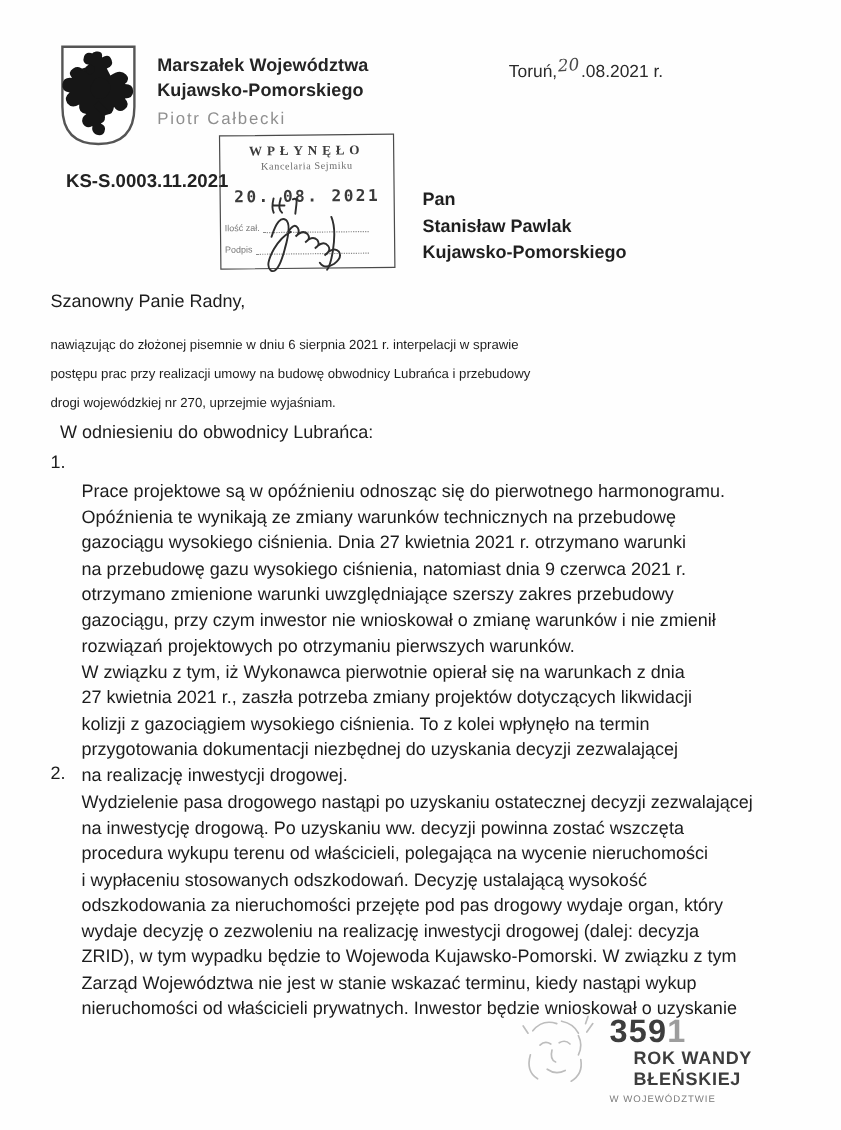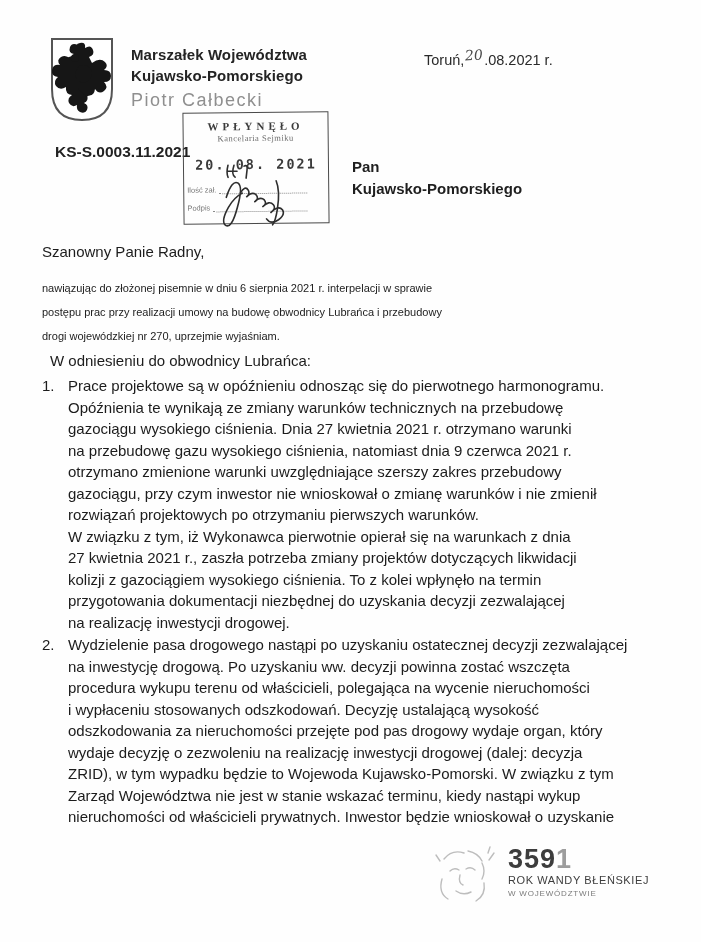--- a/index.html
+++ b/index.html
@@ -15,21 +15,21 @@
   }
   
   .emblem { position:absolute; left:48px; top:36px; width:68px; height:88px; }
   .office {
     position:absolute; left:131px; top:44px;
     font-weight:bold; font-size:15px; line-height:21px; color:#242424;
     letter-spacing:.1px;
   }
   .signatory {
     position:absolute; left:131px; top:90px;
-    font-size:18px; color:#8f8f8f; letter-spacing:1.5px; font-weight:400;
+    font-size:14px; color:#8f8f8f; letter-spacing:1.5px; font-weight:400;
   }
   .dateline { position:absolute; left:424px; top:52px; font-size:14.5px; color:#2a2a2a; }
   .dateline .hand-day {
     display:inline-block; font-family:"DejaVu Serif", serif; font-style:italic;
     color:#4a4a4a; transform:translateY(-5px) rotate(-4deg); font-size:14px;
     margin:0 1px;
   }
   .refnum { position:absolute; left:55px; top:115px; font-weight:bold; font-size:15.5px; color:#222;margin-top:28px; }
 
   
@@ -69,31 +69,31 @@
 
   
   .greeting { position:absolute; left:42px; top:243px; font-size:15px; }
   .intro {
     position:absolute; left:42px; top:276px; width:625px;
     font-size:11px; line-height:24px; white-space:pre-line;
   }
   .section-heading { position:absolute; left:50px; top:352px; font-size:15px; }
   .list-item { position:absolute; font-size:15px; line-height:21.5px; }
   .list-item .num { position:absolute; left:0; top:0; }
-  .list-item .txt { display:block; margin-left:26px; width:600px; white-space:pre-line; }
+  .list-item .txt { display:block; margin-left:26px; width:600px; white-space:pre-line;margin-top:24px; }
   .item1 { left:42px; top:375px; }
   .item2 { left:42px; top:634px; }
 
   
   .footer-sketch { position:absolute; left:430px; top:845px; }
   .footer-logo { position:absolute; left:508px; top:845px; }
   .year { font-size:27px; font-weight:bold; letter-spacing:1px; line-height:28px; }
   .year .y-bold { color:#3d3d3d; }
   .year .y-light { color:#9d9d9d; font-weight:bold; }
-  .footer-l1 { font-size:11px; font-weight:normal; color:#3d3d3d; letter-spacing:.6px; margin-top:1px; }
+  .footer-l1 { font-size:15px; font-weight:bold; color:#3d3d3d; letter-spacing:.6px; margin-top:1px;margin-left:20px; }
   .footer-l2 { font-size:8px; color:#7a7a7a; letter-spacing:.8px; margin-top:3px; }
 </style>
 </head>
 <body>
 
 <div class="page">
 
   <svg class="emblem" viewBox="0 0 68 88">
     <path d="M4 3 h60 v50 q0 31 -30 31 q-30 0 -30 -31 Z" fill="#ffffff" stroke="#555" stroke-width="2"></path>
     <g fill="#161616">
@@ -134,20 +134,21 @@
         <path d="M14 4 q-2 8 0 12 M20 4 q-3 9 1 12 M14 10 h9 M30 5 q4 -2 3 4 l-1 8"></path>
         <path d="M12 36 q6 -18 12 -14 q5 4 -1 24 q-6 22 -12 18 q-5 -4 3 -18 q6 -10 14 -14"></path>
         <path d="M26 32 q5 -8 8 -3 q2 4 -2 7 q6 -6 10 -2 q3 4 -2 7 q6 -6 10 -2 q3 4 -2 7 q7 -7 11 -2 q3 4 -3 8 q8 -8 12 -3 q3 5 -4 10 q-8 5 -12 -1"></path>
         <path d="M62 20 q4 10 1 28 q-2 12 -5 16"></path>
       </g>
     </svg>
   </div>
 
   <div class="recipient">
     <div>Pan</div>
+    <div>Stanisław Pawlak</div>
     <div>Kujawsko-Pomorskiego</div>
   </div>
 
   <div class="greeting">Szanowny Panie Radny,</div>
   <div class="intro">nawiązując do złożonej pisemnie w dniu 6 sierpnia 2021 r. interpelacji w sprawie
 postępu prac przy realizacji umowy na budowę obwodnicy Lubrańca i przebudowy
 drogi wojewódzkiej nr 270, uprzejmie wyjaśniam.</div>
   <div class="section-heading">W odniesieniu do obwodnicy Lubrańca:</div>
 
   <div class="list-item item1">

